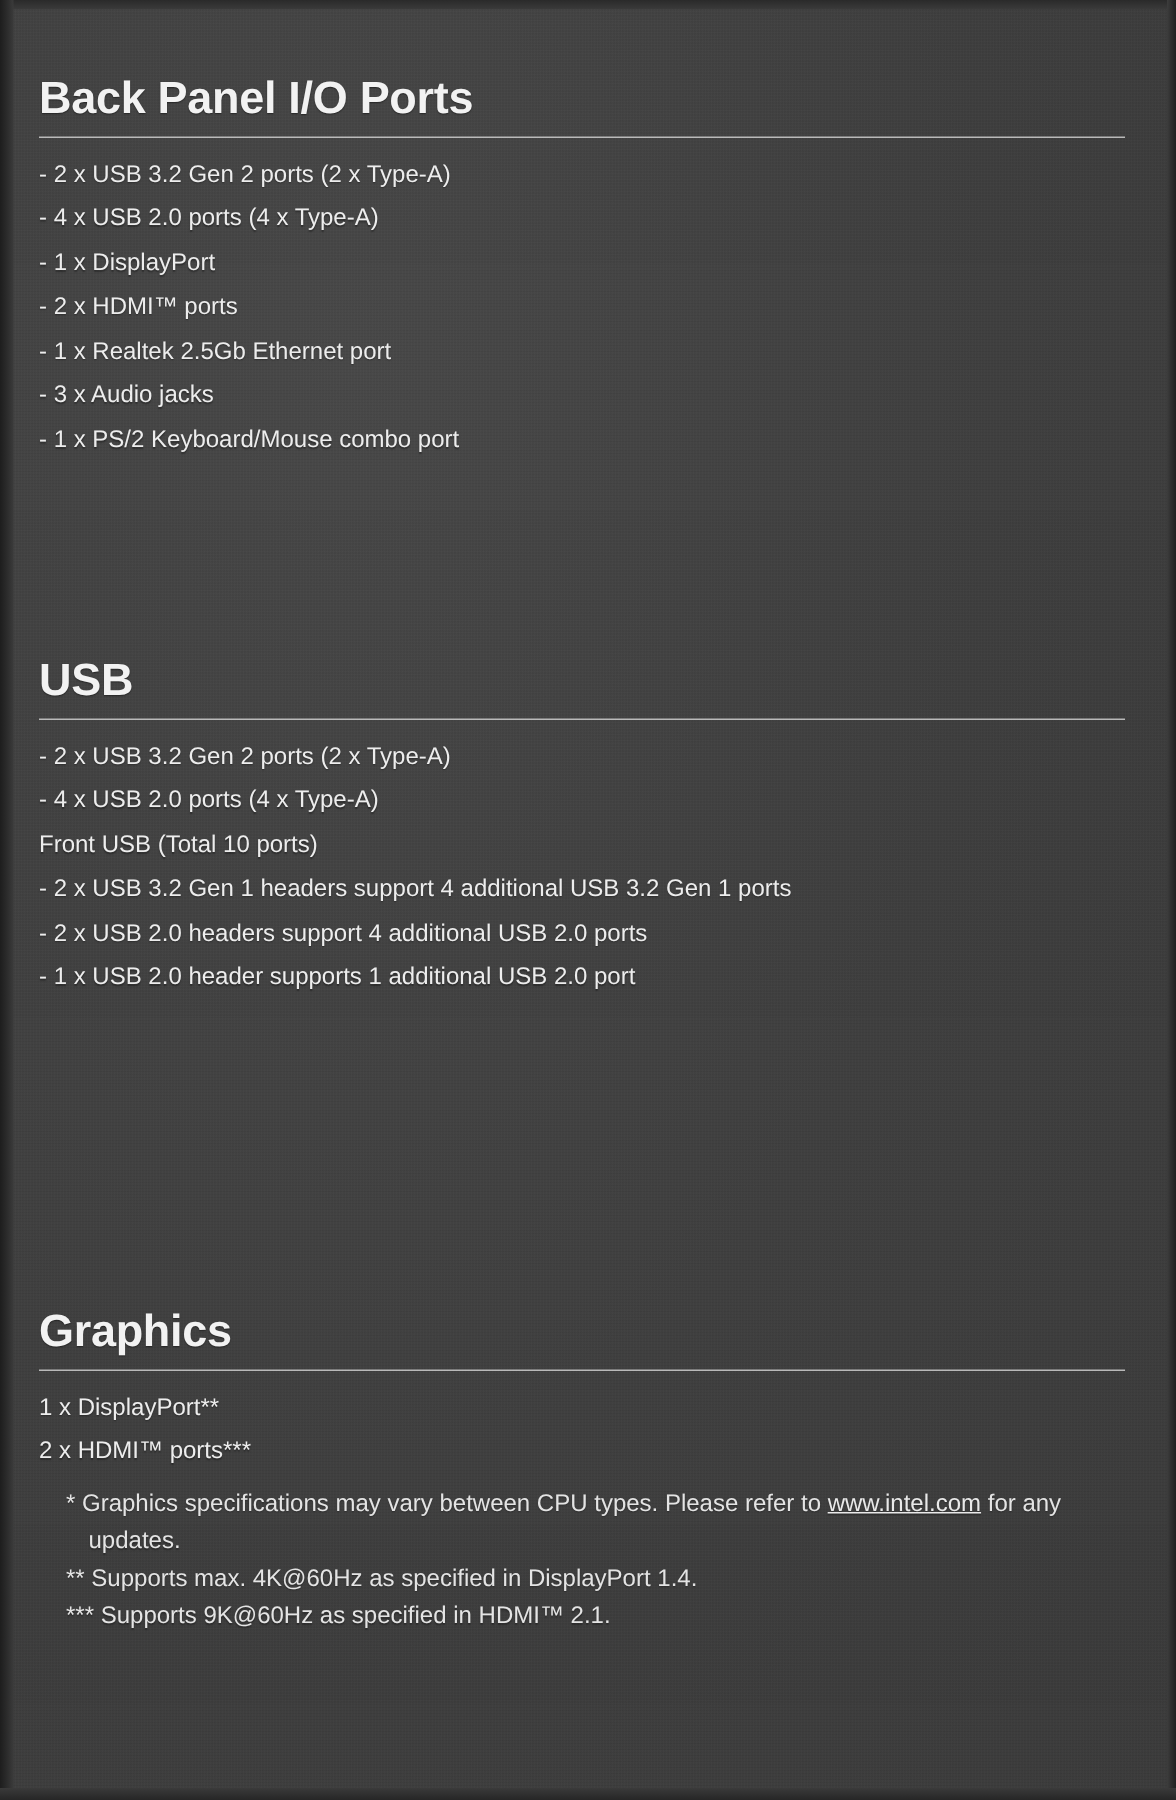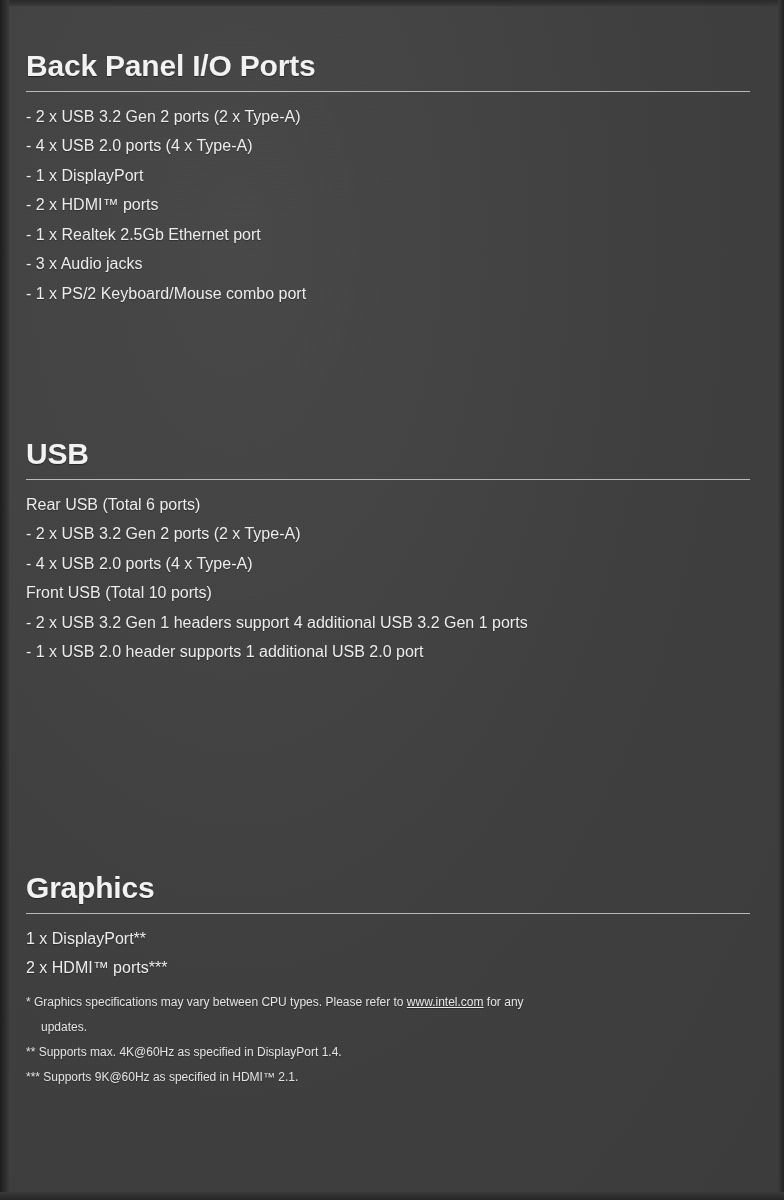--- a/index.html
+++ b/index.html
@@ -81,24 +81,25 @@
     padding: 0;
   }
   ul.lines li {
     font-size: 16px;
     line-height: 29.5px;
     color: #ededed;
     white-space: nowrap;
     text-shadow: 0 1px 1px rgba(0,0,0,0.35);
   }
   .note {
-    font-size: 12px;
+    font-size: 16px;
     line-height: 25px;
     color: #e4e4e4;
     text-shadow: 0 1px 1px rgba(0,0,0,0.3);
+    margin-left: 18px;
   }
   .note .indent { display: block; padding-left: 15px; }
   .link {
     text-decoration: underline;
     color: #e9e9e9;
   }
   .notes-wrap { margin-top: 7px; }
 </style>
 </head>
 <body>
@@ -122,25 +123,25 @@
         <li>- 1 x Realtek 2.5Gb Ethernet port</li>
         <li>- 3 x Audio jacks</li>
         <li>- 1 x PS/2 Keyboard/Mouse combo port</li>
       </ul>
     </div>
 
     <div class="section" style="top:438px;">
       <h2 class="sec-title">USB</h2>
       <div class="rule"></div>
       <ul class="lines">
-        <li>Rear USB (Total 6 ports)</li>
         <li>- 2 x USB 3.2 Gen 2 ports (2 x Type-A)</li>
         <li>- 4 x USB 2.0 ports (4 x Type-A)</li>
         <li>Front USB (Total 10 ports)</li>
         <li>- 2 x USB 3.2 Gen 1 headers support 4 additional USB 3.2 Gen 1 ports</li>
+        <li>- 2 x USB 2.0 headers support 4 additional USB 2.0 ports</li>
         <li>- 1 x USB 2.0 header supports 1 additional USB 2.0 port</li>
       </ul>
     </div>
 
     <div class="section" style="top:872px;">
       <h2 class="sec-title">Graphics</h2>
       <div class="rule"></div>
       <ul class="lines">
         <li>1 x DisplayPort**</li>
         <li>2 x HDMI™ ports***</li>

